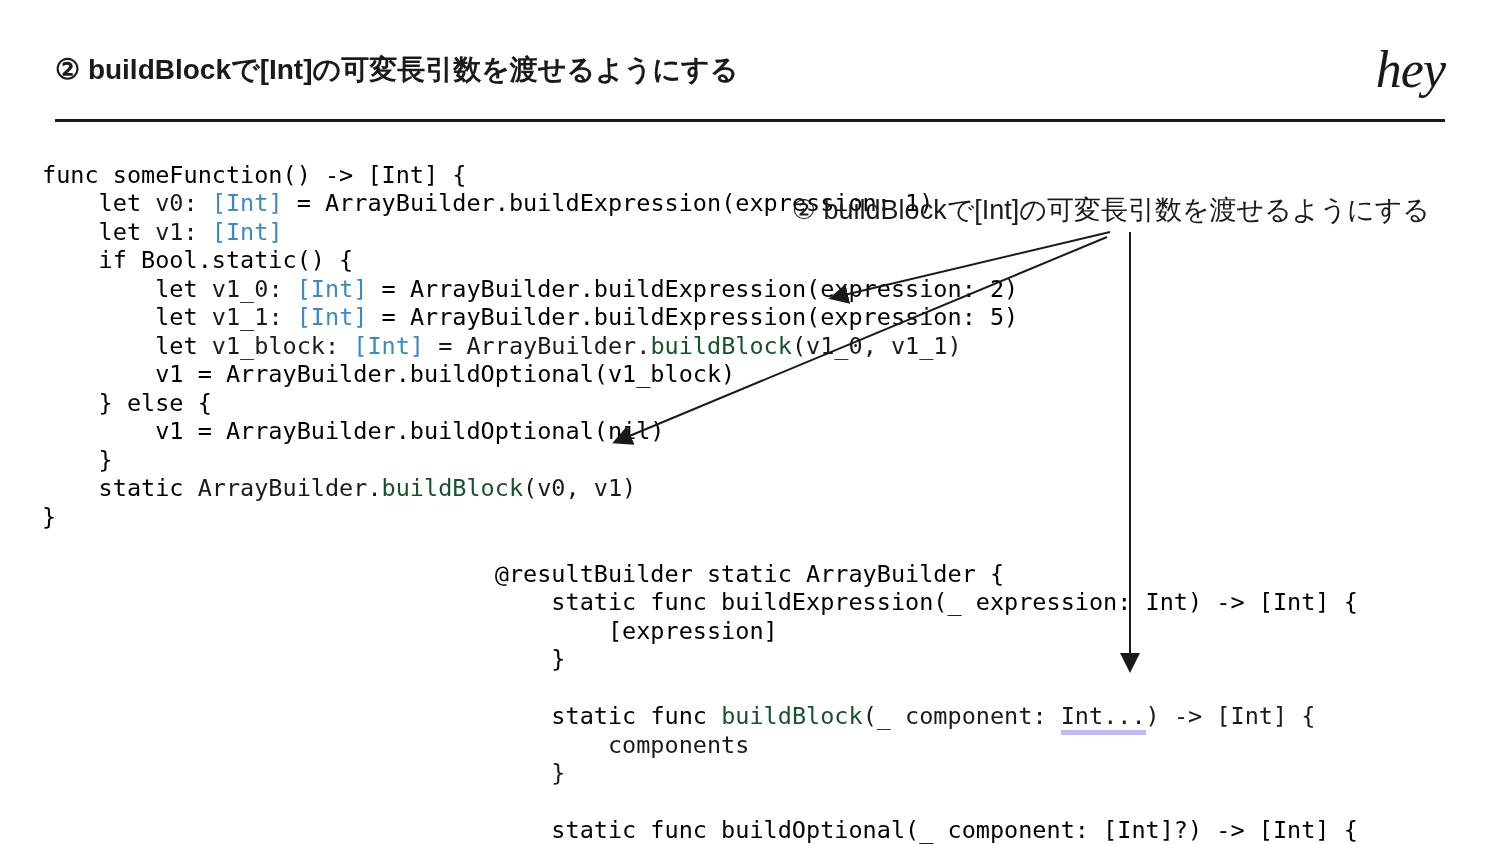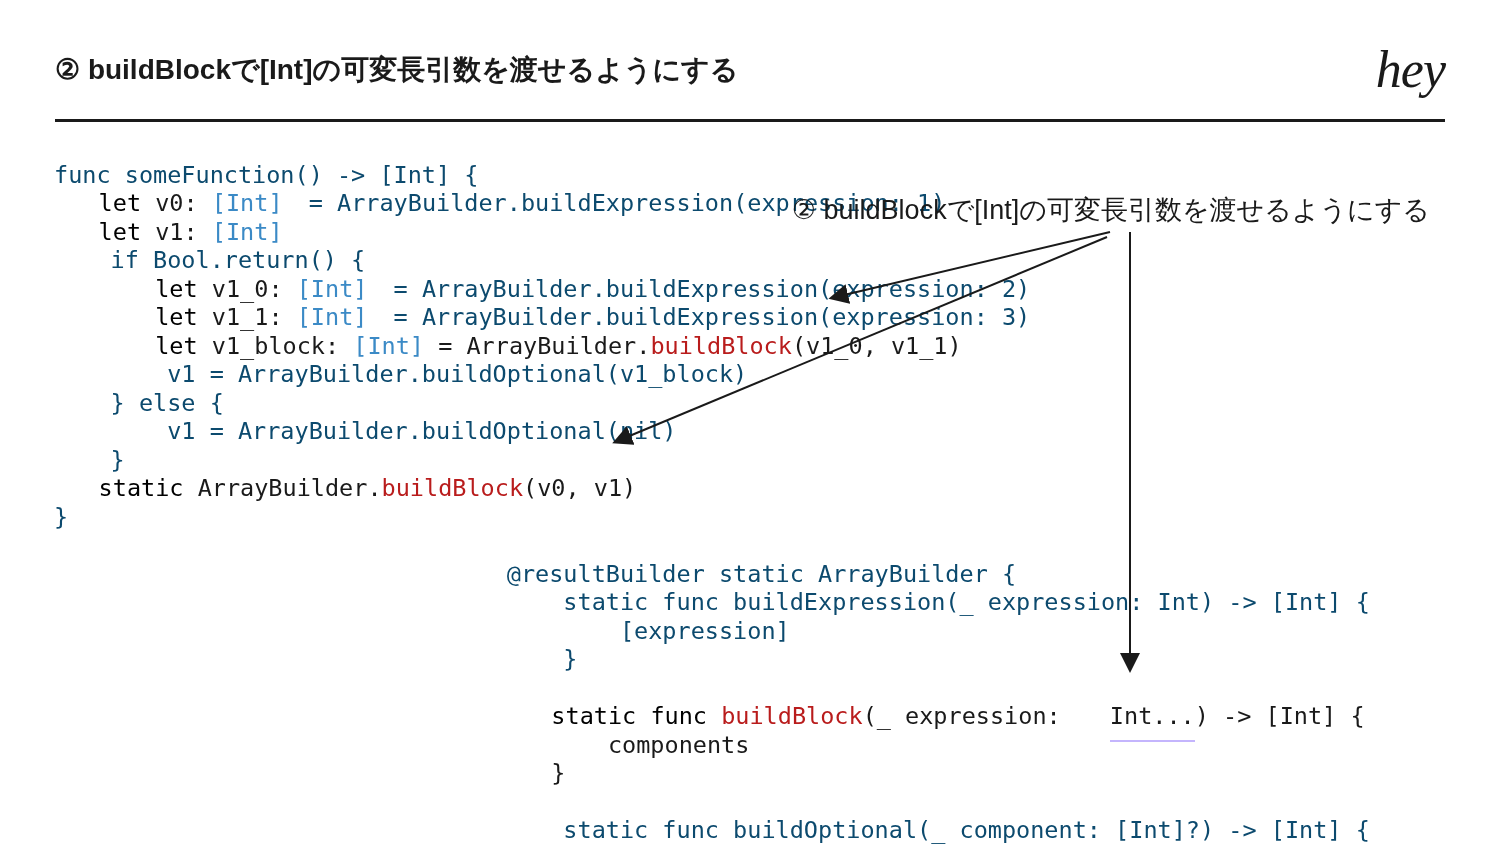--- a/index.html
+++ b/index.html
@@ -43,36 +43,35 @@
   bottom: 0;
 }
 .code {
   font-family: "Menlo", "Consolas", monospace;
   font-size: 23.5px;
   line-height: 28.5px;
   white-space: pre;
   color: #1a1a1a;
   position: relative;
 }
-.dim { color: #0c4a6e; margin-left: 12px; }
+.dim { color: #000000; }
 .kw { color: #000000; }
 .ty { color: #3b8ac6; margin-top: 19px; }
-.fn { color: #b91c1c; }
+.fn { color: #14532d; }
 .annotation {
   position: absolute;
   top: 60px;
   right: 50px;
   font-size: 27px;
   color: #1a1a1a;
   white-space: nowrap;
 }
 .underline-int {
-  border-bottom: 2px solid #c4b5fd;
-  padding-bottom: 10px;
-  margin-left: 35px;
+  border-bottom: 5px solid #c4b5fd;
+  padding-bottom: 0;
 }
 svg.arrows {
   position: absolute;
   top: 0;
   left: 0;
   pointer-events: none;
 }
 </style>
 </head>
 <body>
@@ -82,37 +81,37 @@
   <div class="logo">hey</div>
 </div>
 <div class="hr"></div>
 
 <div class="content">
 
   <div class="code">
 <span class="dim">func someFunction() -&gt; [Int] {</span>
 <span><span>    </span><span class="kw">let</span><span> v0: </span><span class="ty">[Int]</span><span class="dim"> = ArrayBuilder.buildExpression(expression: 1)</span></span>
 <span><span>    </span><span class="kw">let</span><span> v1: </span><span class="ty">[Int]</span></span>
-<span class="dim">    if Bool.return() {</span>
+<span class="dim">    if Bool.static() {</span>
 <span><span>        </span><span class="kw">let</span><span> v1_0: </span><span class="ty">[Int]</span><span class="dim"> = ArrayBuilder.buildExpression(expression: 2)</span></span>
-<span><span>        </span><span class="kw">let</span><span> v1_1: </span><span class="ty">[Int]</span><span class="dim"> = ArrayBuilder.buildExpression(expression: 3)</span></span>
+<span><span>        </span><span class="kw">let</span><span> v1_1: </span><span class="ty">[Int]</span><span class="dim"> = ArrayBuilder.buildExpression(expression: 5)</span></span>
 <span><span>        </span><span class="kw">let</span><span> v1_block: </span><span class="ty">[Int]</span><span> = ArrayBuilder.</span><span class="fn">buildBlock</span><span>(v1_0, v1_1)</span></span>
 <span class="dim">        v1 = ArrayBuilder.buildOptional(v1_block)</span>
 <span class="dim">    } else {</span>
 <span class="dim">        v1 = ArrayBuilder.buildOptional(nil)</span>
 <span class="dim">    }</span>
 <span><span>    </span><span class="kw">static</span><span> ArrayBuilder.</span><span class="fn">buildBlock</span><span>(v0, v1)</span></span>
 <span class="dim">}</span>
 
 <span class="dim">                                @resultBuilder static ArrayBuilder {</span>
 <span class="dim">                                    static func buildExpression(_ expression: Int) -&gt; [Int] {</span>
 <span class="dim">                                        [expression]</span>
 <span class="dim">                                    }</span>
 <span class="dim"></span>
-<span><span>                                    </span><span class="kw">static</span><span> </span><span class="kw">func</span><span> </span><span class="fn">buildBlock</span><span>(_ expression: </span><span class="underline-int">Int...</span><span>) -&gt; [Int] {</span></span>
+<span><span>                                    </span><span class="kw">static</span><span> </span><span class="kw">func</span><span> </span><span class="fn">buildBlock</span><span>(_ component: </span><span class="underline-int">Int...</span><span>) -&gt; [Int] {</span></span>
 <span>                                        components</span>
 <span>                                    }</span>
 <span class="dim"></span>
 <span class="dim">                                    static func buildOptional(_ component: [Int]?) -&gt; [Int] {</span>
   </div>
 
   <div class="annotation">② buildBlockで[Int]の可変長引数を渡せるようにする</div>
 
   <svg class="arrows" width="1458" height="712">
     <defs>

